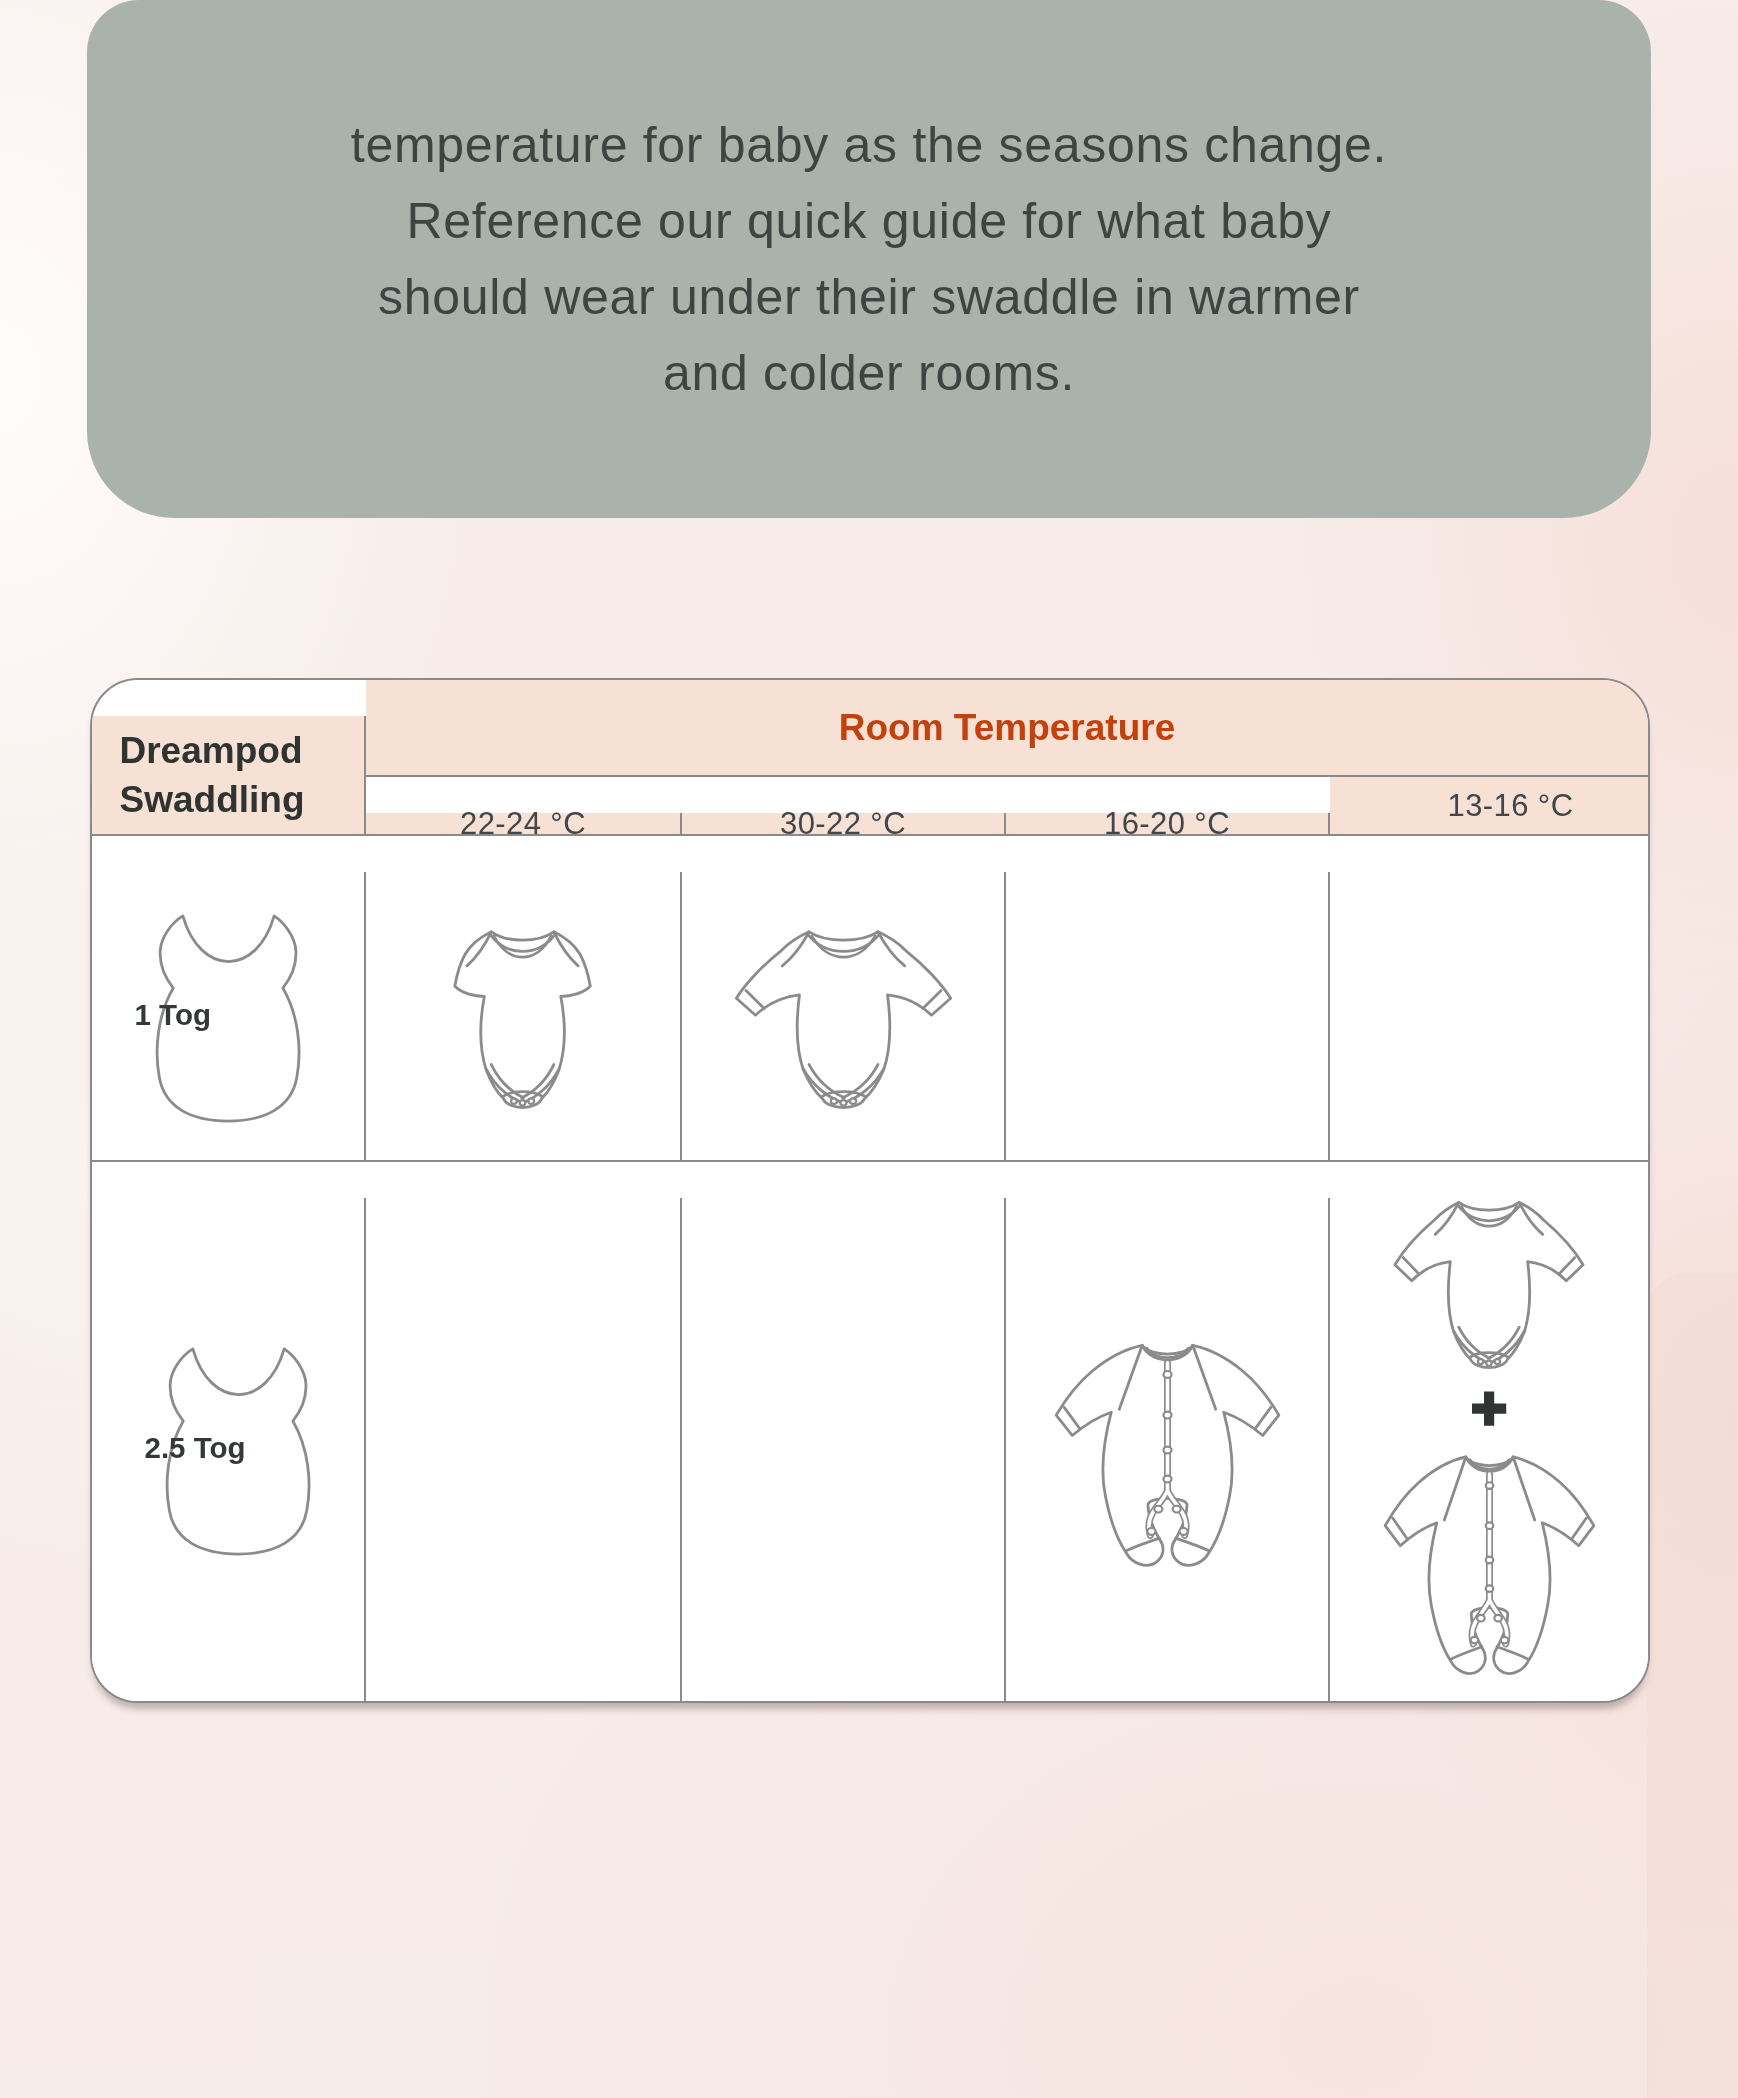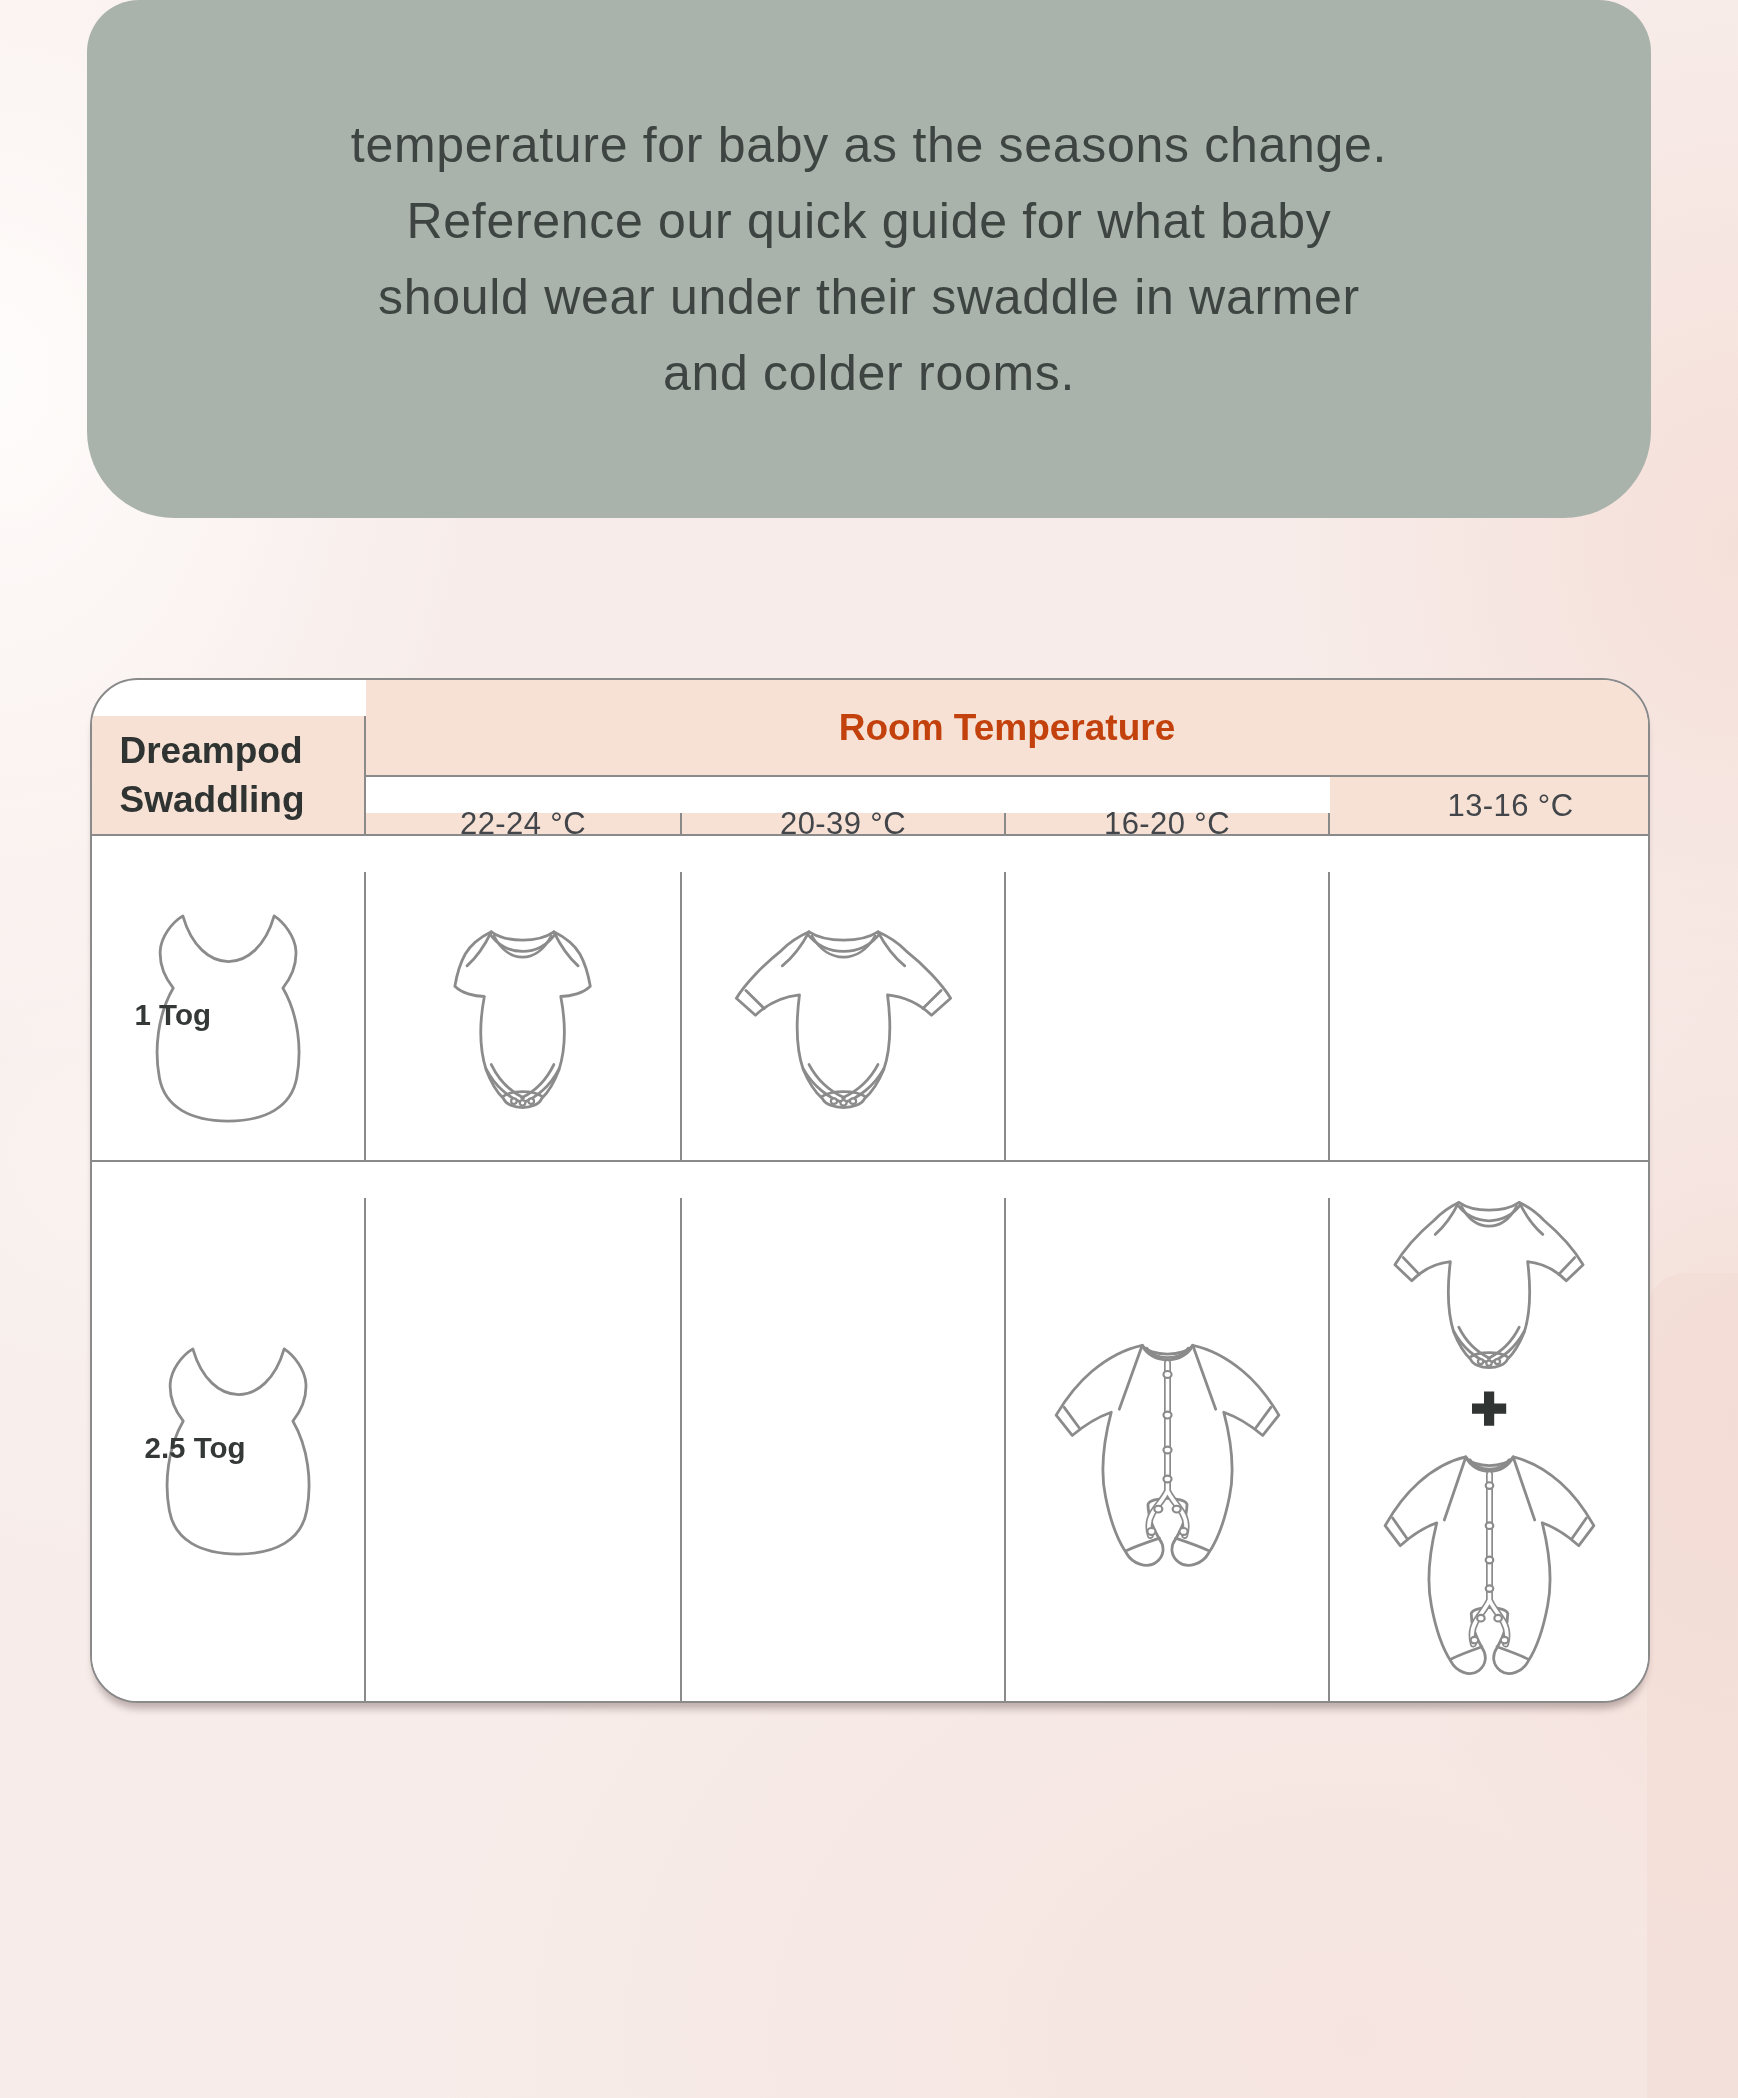--- a/index.html
+++ b/index.html
@@ -94,21 +94,21 @@
 
   <div class="cell head corner br bb">
     <div class="corner-text">Dreampod Swaddling</div>
   </div>
 
   <div class="cell head roomtemp bb">
     <div class="roomtemp-text">Room Temperature</div>
   </div>
 
   <div class="cell head sub s1 br bb">22-24 °C</div>
-  <div class="cell head sub s2 br bb">20-39 °C</div>
+  <div class="cell head sub s2 br bb">30-22 °C</div>
   <div class="cell head sub s3 br bb">16-20 °C</div>
   <div class="cell head sub s4 bb">13-16 °C</div>
 
   <div class="cell r1c1 br bb">
     <div class="pod-wrap">
       <svg class="garment" width="187" height="226" viewBox="0 0 215 260" preserveAspectRatio="none">
         <path class="fillw" d="M55,16 C75,86 140,86 160,16 C172,24 184,40 185,56 C186,74 178,89 170,99 C188,130 192,170 186,202 C180,236 150,252 107,252 C64,252 34,236 28,202 C22,170 26,130 44,99 C36,89 28,74 29,56 C30,40 42,24 55,16 Z"></path>
       </svg>
       <div class="tog-label">1 Tog</div>
     </div>

